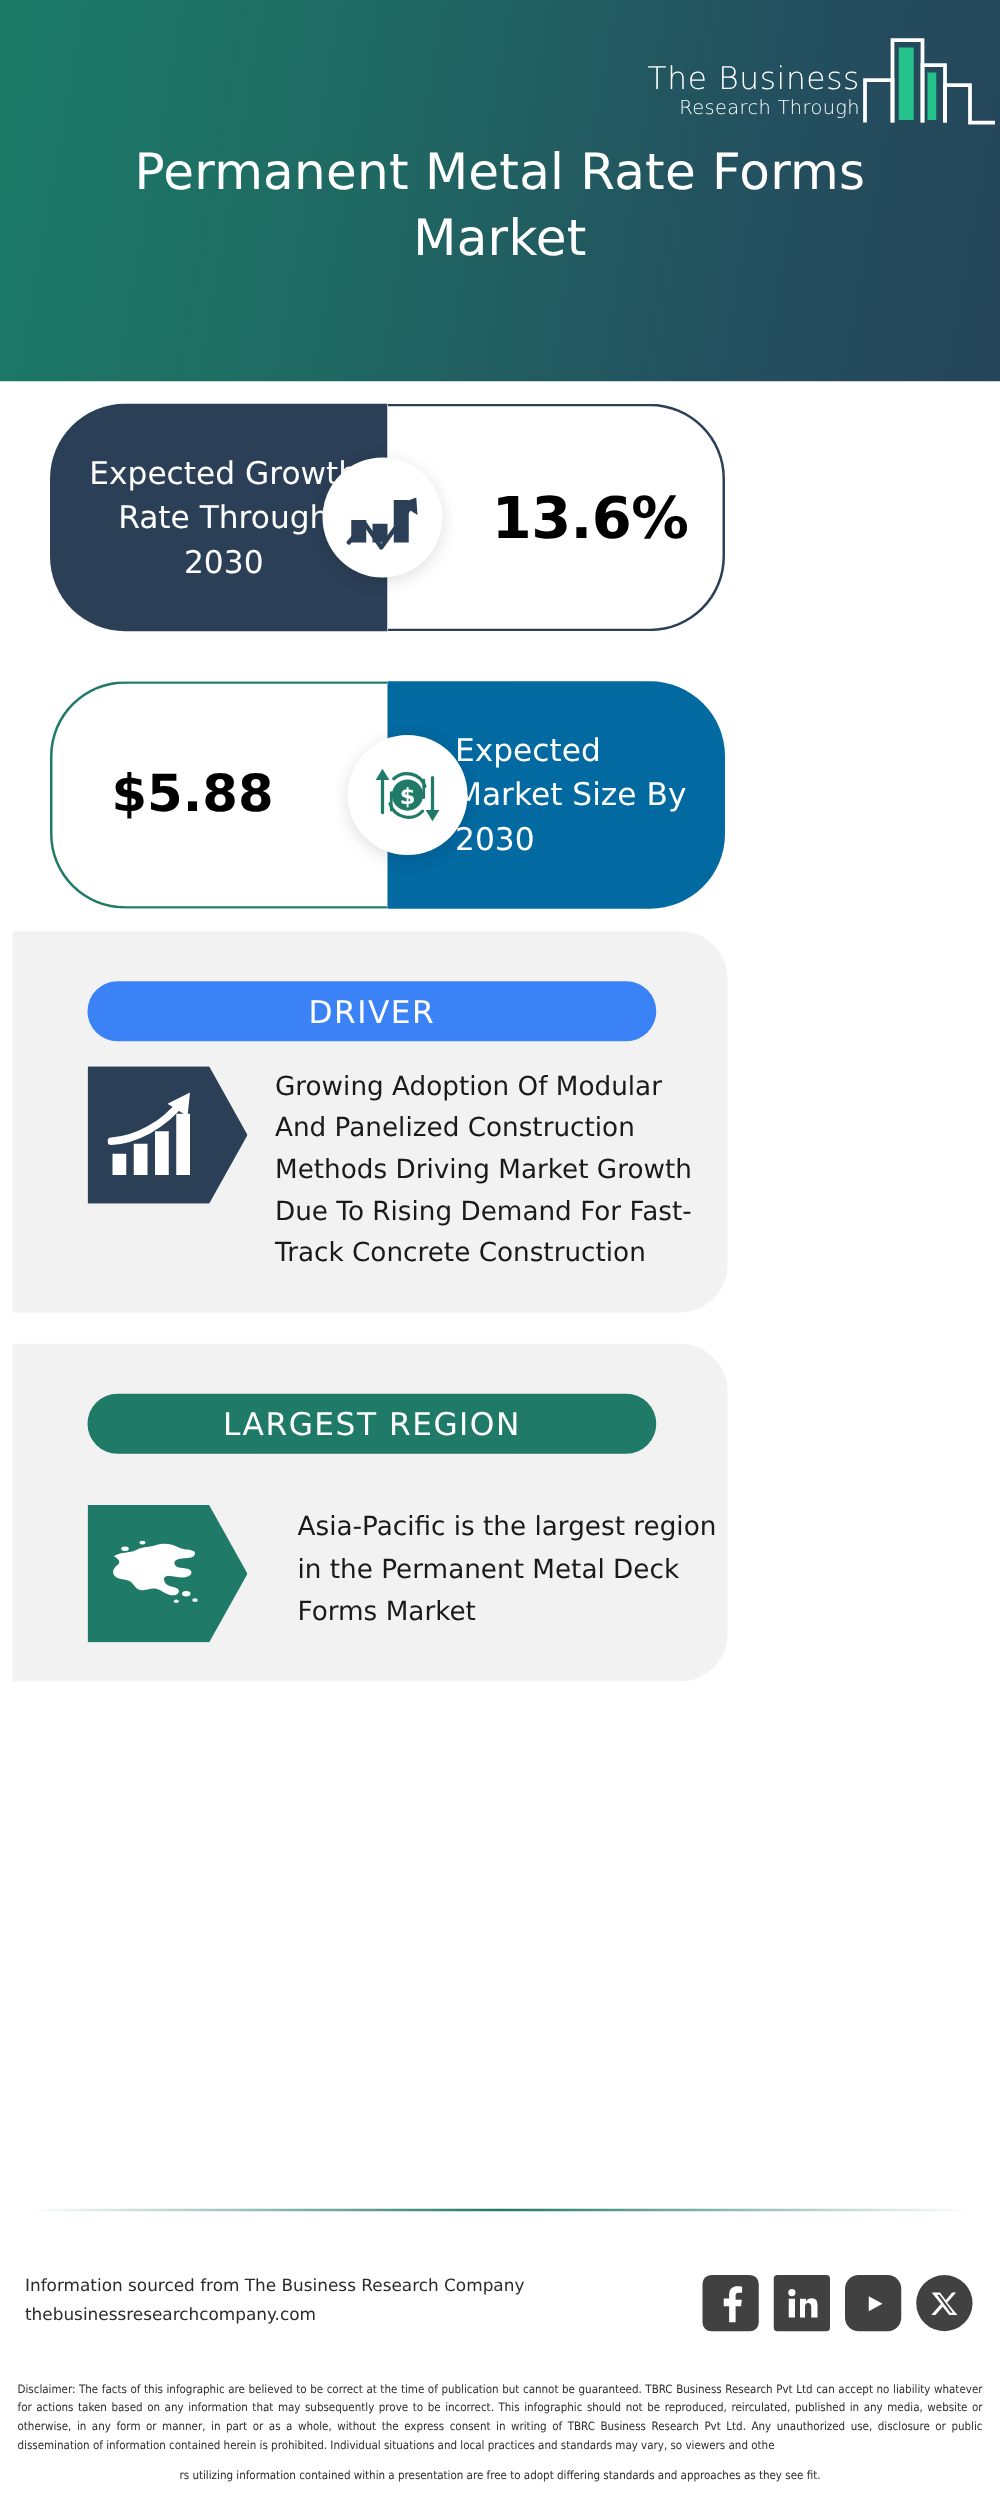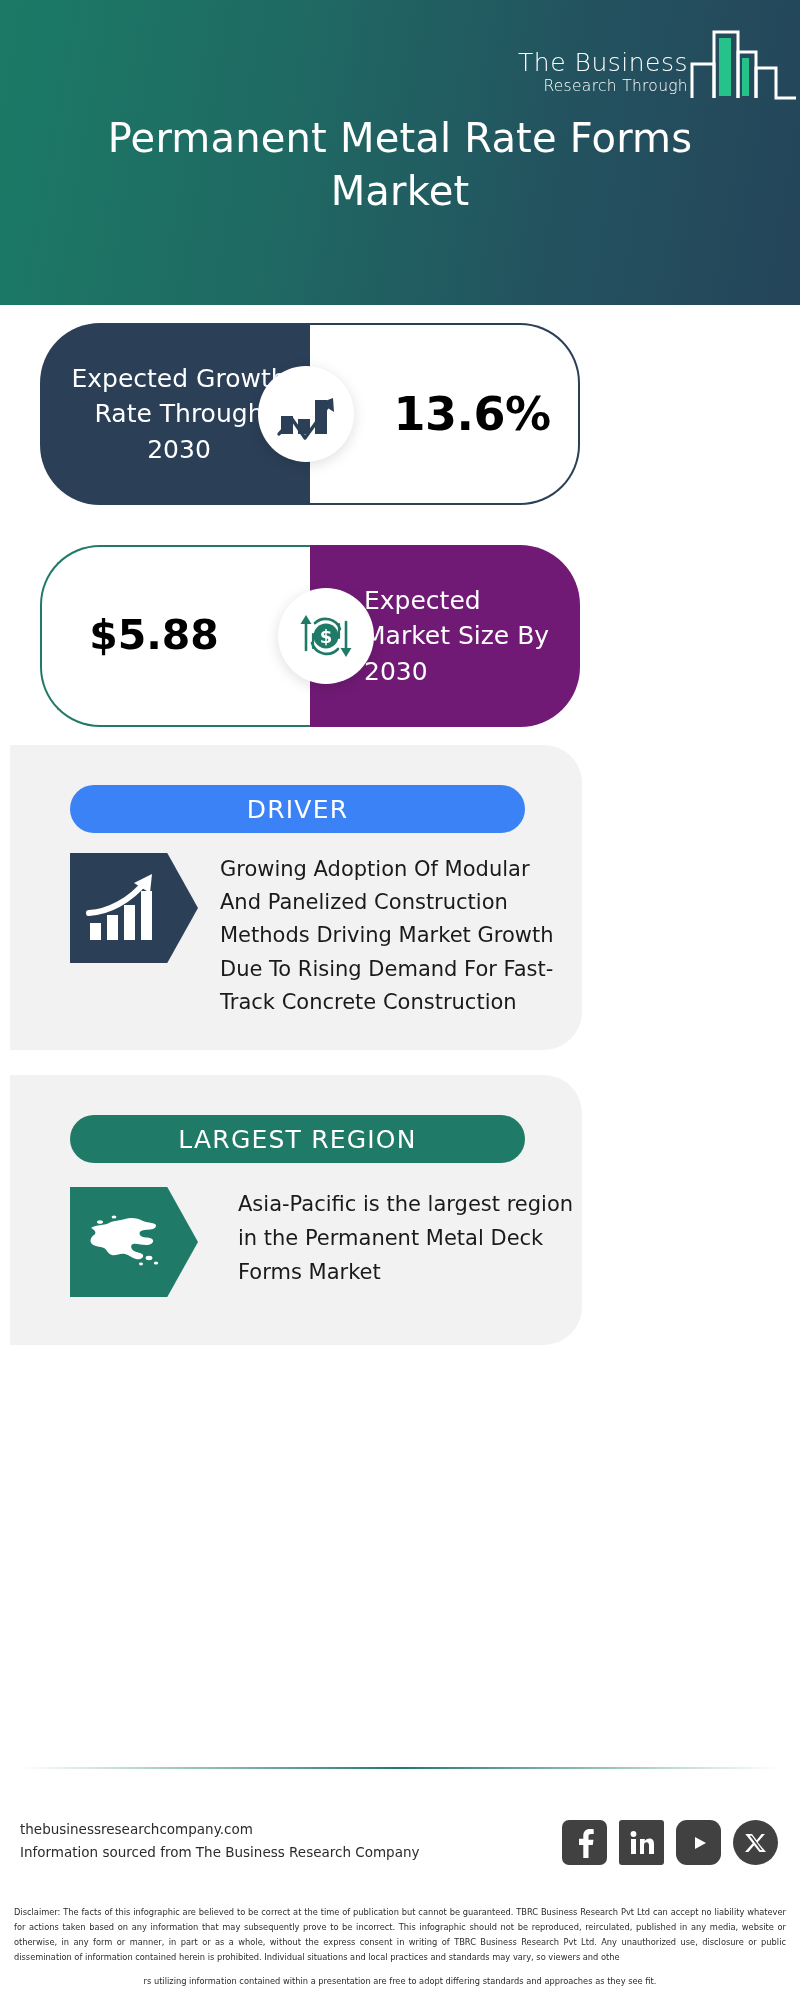--- a/index.html
+++ b/index.html
@@ -73,21 +73,21 @@
     position: absolute; left: 0; top: 0; width: 270px; height: 182px;
     border: 2.5px solid #1f7a68; border-right: none; border-radius: 60px 0 0 60px;
     background: #ffffff; display: flex; align-items: center; justify-content: center;
   }
   .stat2-value {
     color: #000000; font-size: 41px; font-weight: 700; line-height: 1.25; text-align: center;
     font-family: "DejaVu Sans", sans-serif; padding-right: 44px;
   }
   .stat2-right {
     position: absolute; left: 270px; top: 0; width: 270px; height: 182px;
-    background: #701a75; border-radius: 0 60px 60px 0;
+    background: #0369a1; border-radius: 0 60px 60px 0;
     display: flex; align-items: center; justify-content: center;
   }
   .stat2-right-label {
     color: #ffffff; font-size: 25px; line-height: 1.42; text-align: left;
     font-family: "DejaVu Sans", sans-serif; font-weight: 400; padding: 0 20px 0 54px;
   }
   .stat2-icon { left: 238px; top: 43px; }
 
   
   .panel {
@@ -114,21 +114,21 @@
     clip-path: polygon(0 0, 76% 0, 100% 50%, 76% 100%, 0 100%);
     display: flex; align-items: center; justify-content: center;
   }
   .pent-driver { background: #2b3f57; }
   .pent-region { background: #1f7a68; }
 
   .panel-text {
     color: #1a1a1a; font-size: 21px; line-height: 1.58; width: 355px;
     font-family: "DejaVu Sans", sans-serif; font-weight: 400;
   }
-  .panel-body-region { top: 112px; gap: 40px; }
+  .panel-body-region { top: 129px; gap: 40px; }
   .panel-text-region { line-height: 1.62; }
 
   
   .divider {
     position: absolute; left: 22px; top: 1767px; width: 756px; height: 2px;
     background: linear-gradient(90deg, rgba(31,122,104,0) 0%, #1f7a68 50%, rgba(31,122,104,0) 100%);
   }
   .source-block { position: absolute; left: 20px; top: 1818px; width: 470px; }
   .source-line {
     color: #2b2b2b; font-size: 13.5px; line-height: 1.72;
@@ -261,22 +261,22 @@
           <ellipse cx="31" cy="11" rx="2.4" ry="1.5" fill="#ffffff"></ellipse>
         </svg>
       </div>
       <div class="panel-text panel-text-region">Asia-Pacific is the largest region in the Permanent Metal Deck Forms Market</div>
     </div>
   </div>
 
   <div class="divider"></div>
 
   <div class="source-block">
+    <div class="source-line">Information sourced from The Business Research Company</div>
     <div class="source-line">thebusinessresearchcompany.com</div>
-    <div class="source-line">Information sourced from The Business Research Company</div>
   </div>
 
   <div class="social-row">
     <div class="social social-fb">
       <svg width="22" height="30" viewBox="0 0 22 30">
         <path fill="#ffffff" d="M14.5 30 V17 h4.3 l0.7-5.2 h-5 V8.6 c0-1.5 0.4-2.5 2.6-2.5 h2.6 V1.3 C19.2 1.2 17.6 1 15.8 1 c-3.9 0-6.5 2.3-6.5 6.7 v3.1 H5 V17 h4.3 v13 Z"></path>
       </svg>
     </div>
     <div class="social social-li">
       <svg width="26" height="26" viewBox="0 0 26 26">

